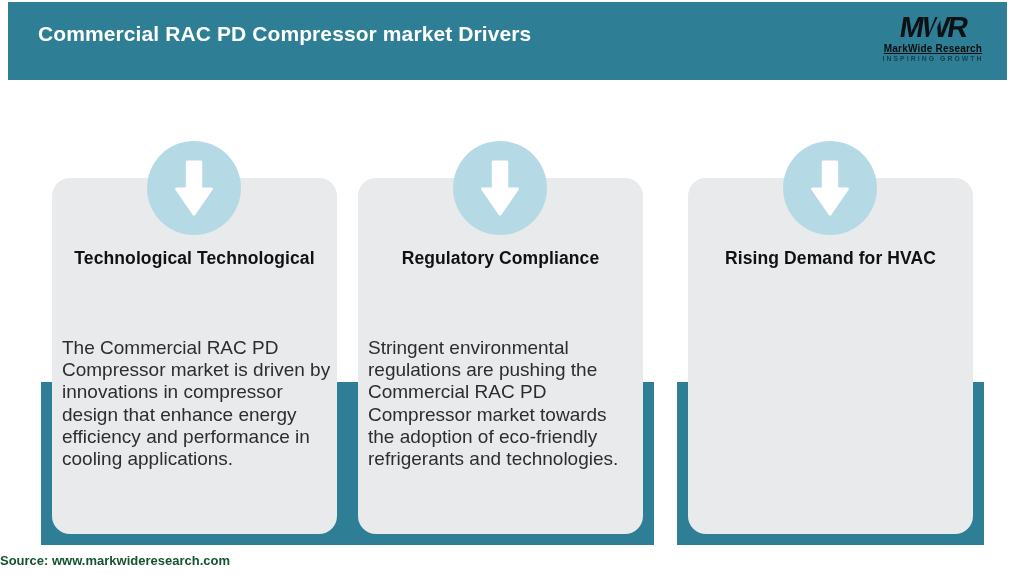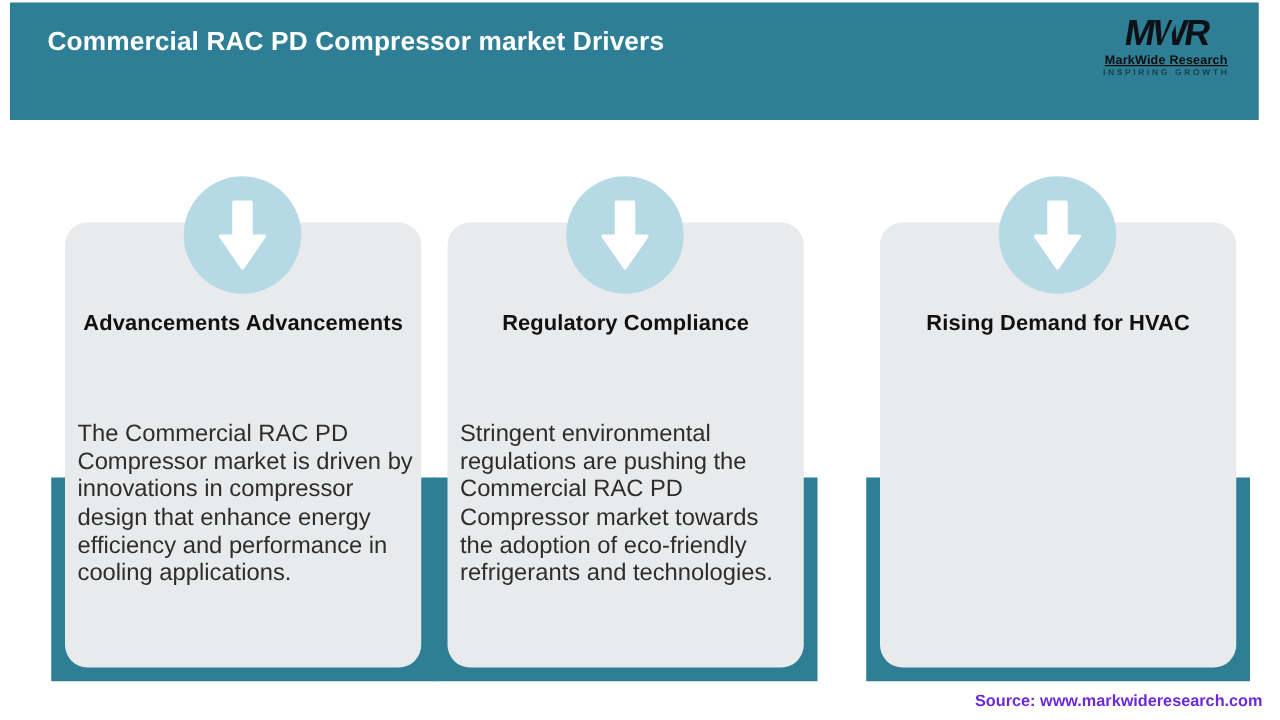--- a/index.html
+++ b/index.html
@@ -2,61 +2,61 @@
 <html><head>
 <meta charset="utf-8">
 <style>
   html,body{margin:0;padding:0;background:#ffffff;}
   .page{
     position:relative;width:1024px;height:576px;background:#ffffff;overflow:hidden;
     font-family:"Liberation Sans", sans-serif;
     --teal:#2e7f96;--card-bg:#e8eaeb;--circle:#b6d9e6;
   }
   
-  .header{position:absolute;left:8px;top:2px;width:999px;height:94px;background:var(--teal);}
+  .header{position:absolute;left:8px;top:2px;width:999px;height:78px;background:var(--teal);}
   .header-title{
     position:absolute;left:30px;top:20px;margin:0;
     font-size:21px;font-weight:700;color:#ffffff;letter-spacing:0.1px;
   }
   .logo{position:absolute;right:14px;top:11px;width:120px;text-align:center;color:#0c1116;line-height:1;}
   .logo-mark{
     display:inline-block;position:relative;font-size:29px;font-weight:900;
     letter-spacing:-2px;transform:skewX(-9deg);color:#0c1116;
   }
   .logo-mark::after{ 
     content:"";position:absolute;left:49%;top:-2px;width:3.5px;height:32px;
     background:var(--teal);transform:rotate(17deg);
   }
   .logo-name{font-size:10px;font-weight:700;margin-top:2px;color:#0d0d0d;letter-spacing:0.2px;text-decoration:underline;}
   .logo-tagline{font-size:6.8px;font-weight:700;margin-top:2px;letter-spacing:2.1px;color:#17404d;}
   
   .card-group{position:absolute;top:141px;width:307px;height:404px;}
-  .pos-1{left:41px;} .pos-2{left:347px;} .pos-3{left:693px;}
+  .pos-1{left:41px;} .pos-2{left:347px;} .pos-3{left:677px;}
   .backdrop{position:absolute;left:0;top:241px;width:307px;height:163px;background:var(--teal);z-index:1;}
   .card{
     position:absolute;left:11px;top:37px;width:285px;height:356px;
     background:var(--card-bg);border-radius:18px;z-index:2;
   }
   .circle{
     position:absolute;left:106px;top:0;width:94px;height:94px;border-radius:50%;
     background:var(--circle);z-index:3;display:flex;align-items:center;justify-content:center;
   }
   .circle svg{display:block;margin-top:2px;}
   .card-title{
     margin:70px 6px 0;text-align:center;
     font-size:17.5px;font-weight:700;color:#111111;letter-spacing:0.1px;
   }
   .card-desc{
     margin:68px 0 0;padding:0 5px 0 10px;
     font-size:19px;line-height:22.2px;color:#2d2d2d;
   }
   
   .footer-source{
-    position:absolute;left:0;top:553px;width:1010px;text-align:right;
-    font-size:13px;font-weight:700;color:#6d28d9;
+    position:absolute;left:0;top:553px;width:1010px;text-align:left;
+    font-size:13px;font-weight:700;color:#14532d;
   }
   .disclaimer{
     position:absolute;right:9px;top:558px;
     font-size:9.3px;color:#141414;letter-spacing:0.1px;
   }
 </style>
 </head>
 <body>
 
 <div class="page" style="--teal: #2e7f96; --card-bg: #e8eaeb; --circle: #b6d9e6;">
@@ -66,21 +66,21 @@
     <div class="logo">
       <div class="logo-mark">MWR</div>
       <div class="logo-name">MarkWide Research</div>
       <div class="logo-tagline">INSPIRING GROWTH</div>
     </div>
   </header>
 
   <section class="card-group pos-1">
     <div class="backdrop"></div>
     <div class="card">
-      <h2 class="card-title">Advancements Advancements</h2>
+      <h2 class="card-title">Technological Technological</h2>
       <p class="card-desc">The Commercial RAC PD Compressor market is driven by innovations in compressor design that enhance energy efficiency and performance in cooling applications.</p>
     </div>
     <div class="circle">
       <svg width="48" height="60" viewBox="0 0 48 62">
         <path d="M17 3 h14 v28 h11 L24 57 L6 31 h11 z" fill="#ffffff" stroke="#ffffff" stroke-width="3" stroke-linejoin="round"></path>
       </svg>
     </div>
   </section>
 
   <section class="card-group pos-2">

